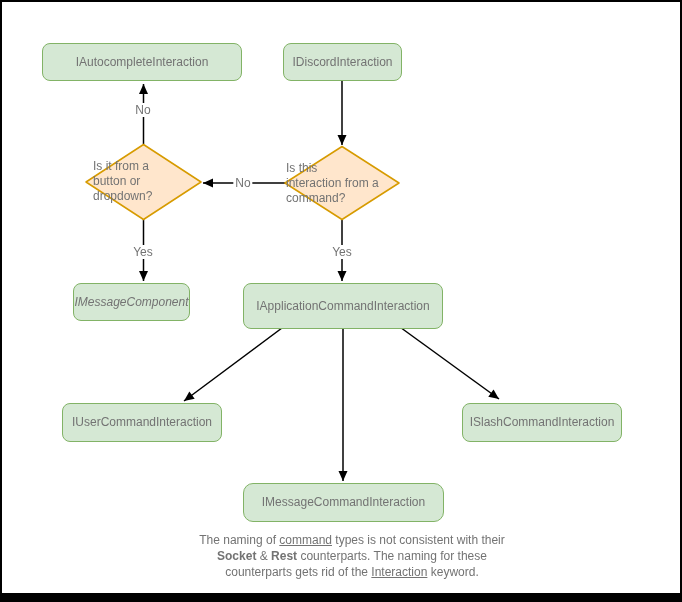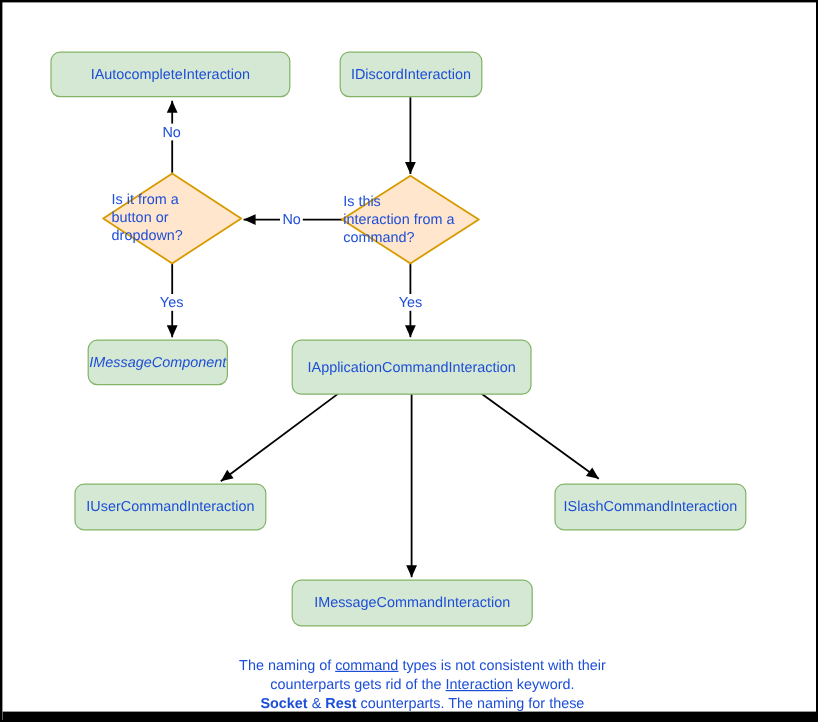--- a/index.html
+++ b/index.html
@@ -4,21 +4,21 @@
 <style>
   html, body { margin: 0; padding: 0; background: #fff; }
   .canvas {
     position: relative;
     width: 682px;
     height: 602px;
     box-sizing: border-box;
     background: #ffffff;
     border: 2px solid #000000;
     font-family: "Liberation Sans", sans-serif;
-    color: #1d4ed8;
+    color: #737373;
     overflow: hidden;
   }
   .bottom-bar {
     position: absolute;
     left: 0; right: 0; bottom: 0;
     height: 7px;
     background: #000000;
   }
   svg.layer {
     position: absolute;
@@ -101,39 +101,39 @@
   <div class="node" style="left:281px; top:41px; width:119px; height:38px;">IDiscordInteraction</div>
 
   <div class="node" style="left:71px; top:281px; width:117px; height:38px;font-style:italic;">IMessageComponent</div>
 
   <div class="node" style="left:241px; top:281px; width:200px; height:46px;">IApplicationCommandInteraction</div>
 
   <div class="node" style="left:60px; top:401px; width:160px; height:39px;">IUserCommandInteraction</div>
 
   <div class="node" style="left:460px; top:401px; width:160px; height:39px;">ISlashCommandInteraction</div>
 
-  <div class="node" style="left:241px; top:481px; width:201px; height:39px;">IMessageCommandInteraction</div>
+  <div class="node" style="left:241px; top:481px; width:201px; height:39px;border-radius:10px;">IMessageCommandInteraction</div>
 
   <div class="dtext" style="left:91px; top:157px; width:101px;">
     <div>Is it from a</div>
     <div>button or</div>
     <div>dropdown?</div>
   </div>
 
   <div class="dtext" style="left:284px; top:159px; width:112px;">
     <div>Is this</div>
     <div>interaction from a</div>
     <div>command?</div>
   </div>
 
   <div class="elabel" style="left:141px; top:108px;">No</div>
   <div class="elabel" style="left:241px; top:181px;">No</div>
   <div class="elabel" style="left:141px; top:250px;">Yes</div>
   <div class="elabel" style="left:340px; top:250px;">Yes</div>
 
-  <div class="note" style="left:130px; top:544px; width:440px;text-align:center;">
+  <div class="note" style="left:130px; top:530px; width:440px;text-align:center;">
     <div class="note-line"><span>The naming of </span><span class="u">command</span><span> types is not consistent with their</span></div>
+    <div class="note-line"><span class="b">Socket</span><span> &amp; </span><span class="b">Rest</span><span> counterparts. The naming for these</span></div>
     <div class="note-line"><span>counterparts gets rid of the </span><span class="u">Interaction</span><span> keyword.</span></div>
-    <div class="note-line"><span class="b">Socket</span><span> &amp; </span><span class="b">Rest</span><span> counterparts. The naming for these</span></div>
   </div>
 
   <div class="bottom-bar"></div>
 </div>
 
 </body></html>

